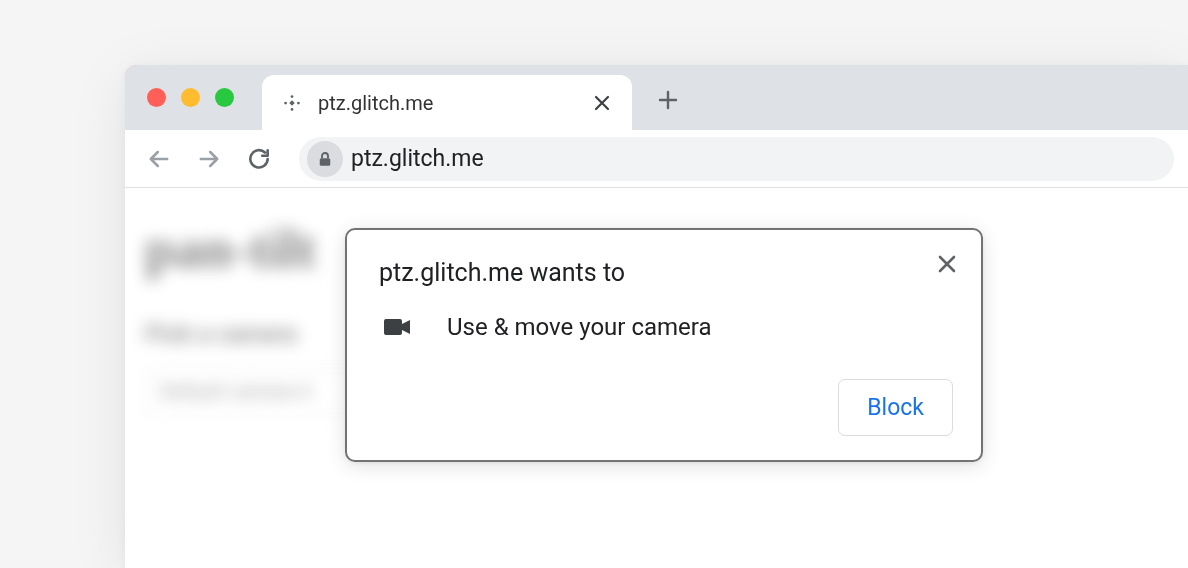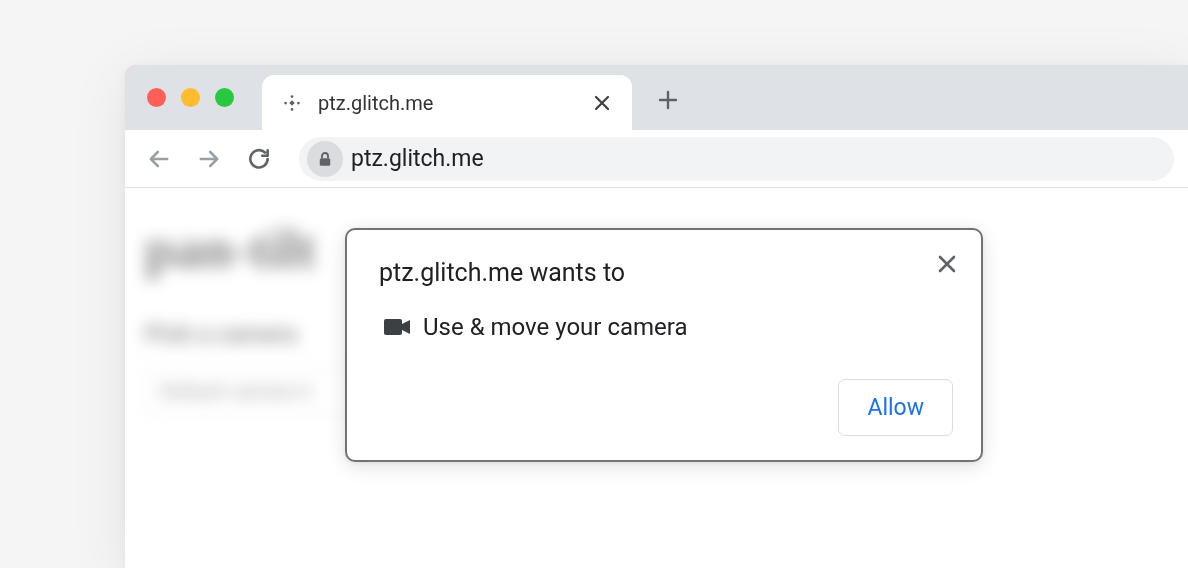--- a/index.html
+++ b/index.html
@@ -218,21 +218,21 @@
 
     .dialog-title {
       font-size: 25px;
       color: #202124;
       margin-bottom: 26px;
     }
 
     .permission-row {
       display: flex;
       align-items: center;
-      gap: 12px;
+      gap: 36px;
       margin-bottom: 38px;
       padding-left: 4px;
     }
 
     .permission-text {
       font-size: 24px;
       color: #202124;
     }
 
     .dialog-buttons {
@@ -333,17 +333,17 @@
     </div>
     <div class="dialog-title">ptz.glitch.me wants to</div>
     <div class="permission-row">
       <svg width="28" height="20" viewBox="0 0 28 20">
         <rect x="1" y="2" width="18" height="16" rx="2" fill="#3c4043"></rect>
         <path d="M19 7 L27 3 V17 L19 13 Z" fill="#3c4043"></path>
       </svg>
       <span class="permission-text">Use &amp; move your camera</span>
     </div>
     <div class="dialog-buttons">
-      <button class="dialog-button">Allow</button>
+      <button class="dialog-button">Block</button>
     </div>
   </div>
 
 </div>
 
 </body></html>

